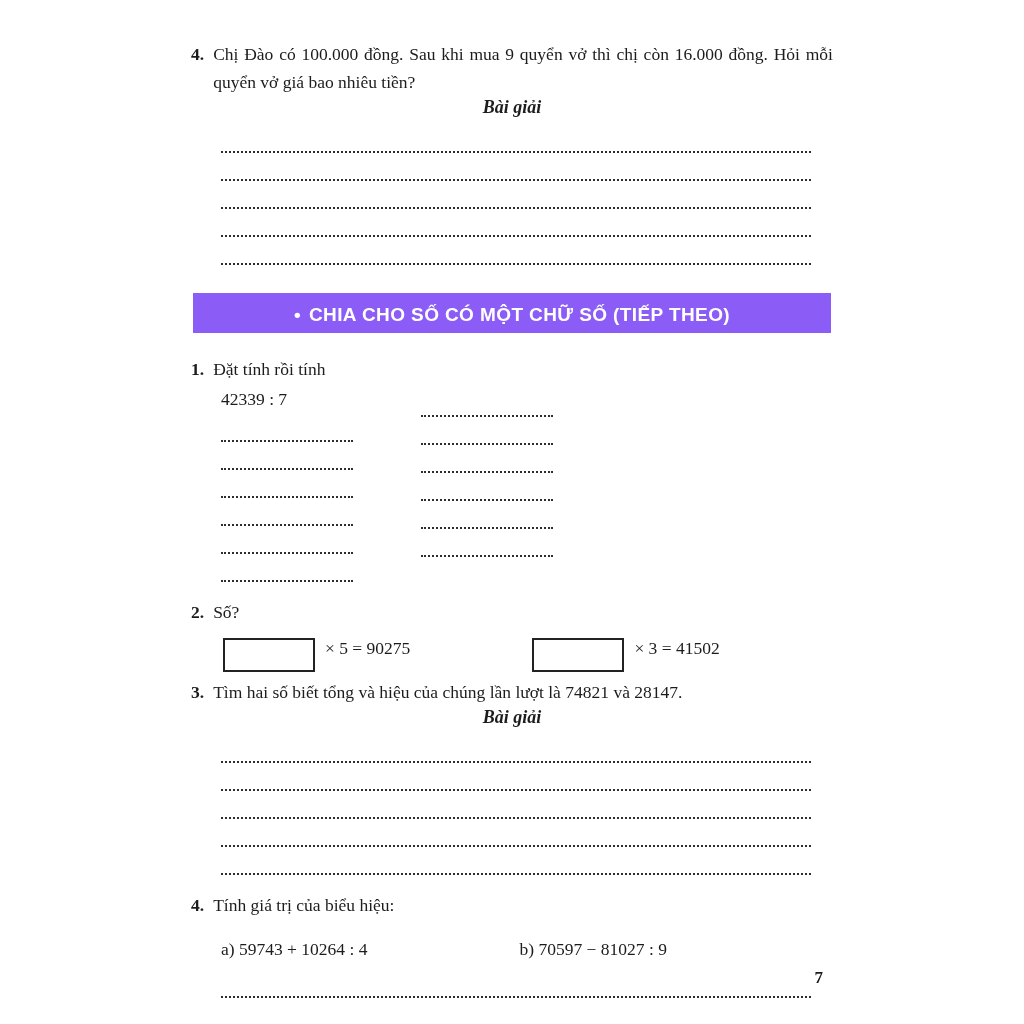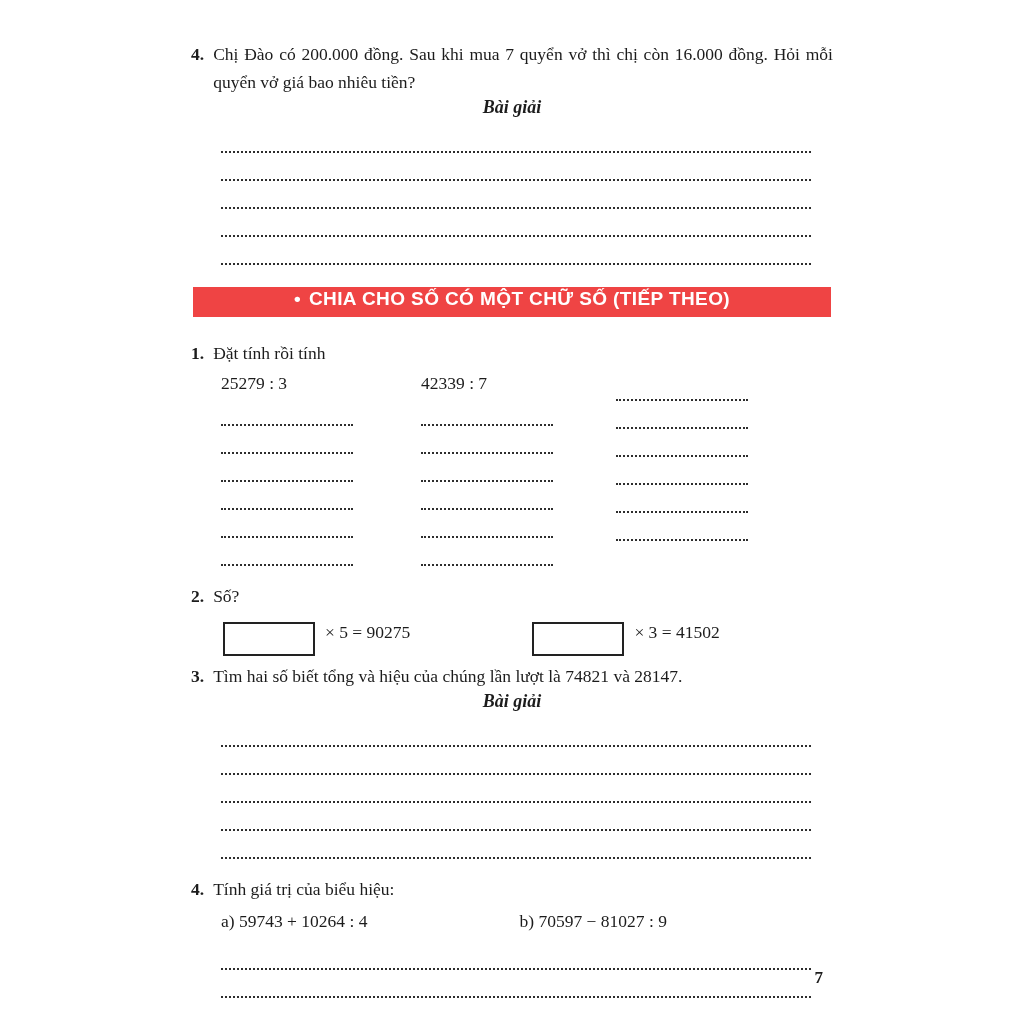--- a/index.html
+++ b/index.html
@@ -45,29 +45,29 @@
   }
   .dots {
     margin-left: 30px;
     width: 590px;
   }
   .dotrow {
     height: 26px;
     border-bottom: 2px dotted #2d2d2d;
   }
   .banner {
-    margin: 22px 2px 22px 2px;
-    background: #ef4444;
+    margin: 28px 2px 22px 2px;
+    background: #8b5cf6;
     color: #ffffff;
     font-family: "Liberation Sans", sans-serif;
     font-weight: bold;
     font-size: 19px;
     letter-spacing: 0.4px;
     text-align: center;
-    padding: 1px 0 7px 0;
+    padding: 11px 0 7px 0;
   }
   .banner .bullet { margin-right: 8px; }
   .work-grid {
     display: grid;
     grid-template-columns: 200px 195px 1fr;
     padding-left: 30px;
     margin-top: 6px;
   }
   .work-col .expr {
     font-size: 17.5px;
@@ -92,40 +92,40 @@
     width: 88px;
     height: 30px;
     border: 2px solid #222222;
     margin-right: 10px;
     background: #ffffff;
   }
   .expr-row {
     display: flex;
     padding-left: 30px;
     font-size: 17.5px;
-    margin: 8px 0 10px 0;
+    margin: 20px 0 10px 0;
   }
   .expr-row .expr-b { margin-left: 116px; padding-left: 36px; }
   .page-num {
     position: absolute;
     right: 10px;
     bottom: 36px;
     font-weight: bold;
     font-size: 17px;
   }
 </style>
 </head>
 <body>
 
 <div class="sheet">
 
   <section>
     <div class="prob-head">
       <span class="prob-num">4.</span>
-      <div class="prob-text">Chị Đào có 200.000 đồng. Sau khi mua 7 quyển vở thì chị còn 16.000 đồng. Hỏi mỗi quyển vở giá bao nhiêu tiền?</div>
+      <div class="prob-text">Chị Đào có 100.000 đồng. Sau khi mua 9 quyển vở thì chị còn 16.000 đồng. Hỏi mỗi quyển vở giá bao nhiêu tiền?</div>
     </div>
     <div class="solution-heading">Bài giải</div>
     <div class="dots">
       <div class="dotrow"></div>
       <div class="dotrow"></div>
       <div class="dotrow"></div>
       <div class="dotrow"></div>
       <div class="dotrow"></div>
     </div>
   </section>
@@ -133,29 +133,20 @@
   <div class="banner">
     <span class="bullet">•</span><span>CHIA CHO SỐ CÓ MỘT CHỮ SỐ (TIẾP THEO)</span>
   </div>
 
   <section>
     <div class="prob-head">
       <span class="prob-num">1.</span>
       <div class="prob-text">Đặt tính rồi tính</div>
     </div>
     <div class="work-grid">
-      <div class="work-col">
-        <div class="expr">25279 : 3</div>
-        <div class="dotrow"></div>
-        <div class="dotrow"></div>
-        <div class="dotrow"></div>
-        <div class="dotrow"></div>
-        <div class="dotrow"></div>
-        <div class="dotrow"></div>
-      </div>
       <div class="work-col">
         <div class="expr">42339 : 7</div>
         <div class="dotrow"></div>
         <div class="dotrow"></div>
         <div class="dotrow"></div>
         <div class="dotrow"></div>
         <div class="dotrow"></div>
         <div class="dotrow"></div>
       </div>
       <div class="work-col">

